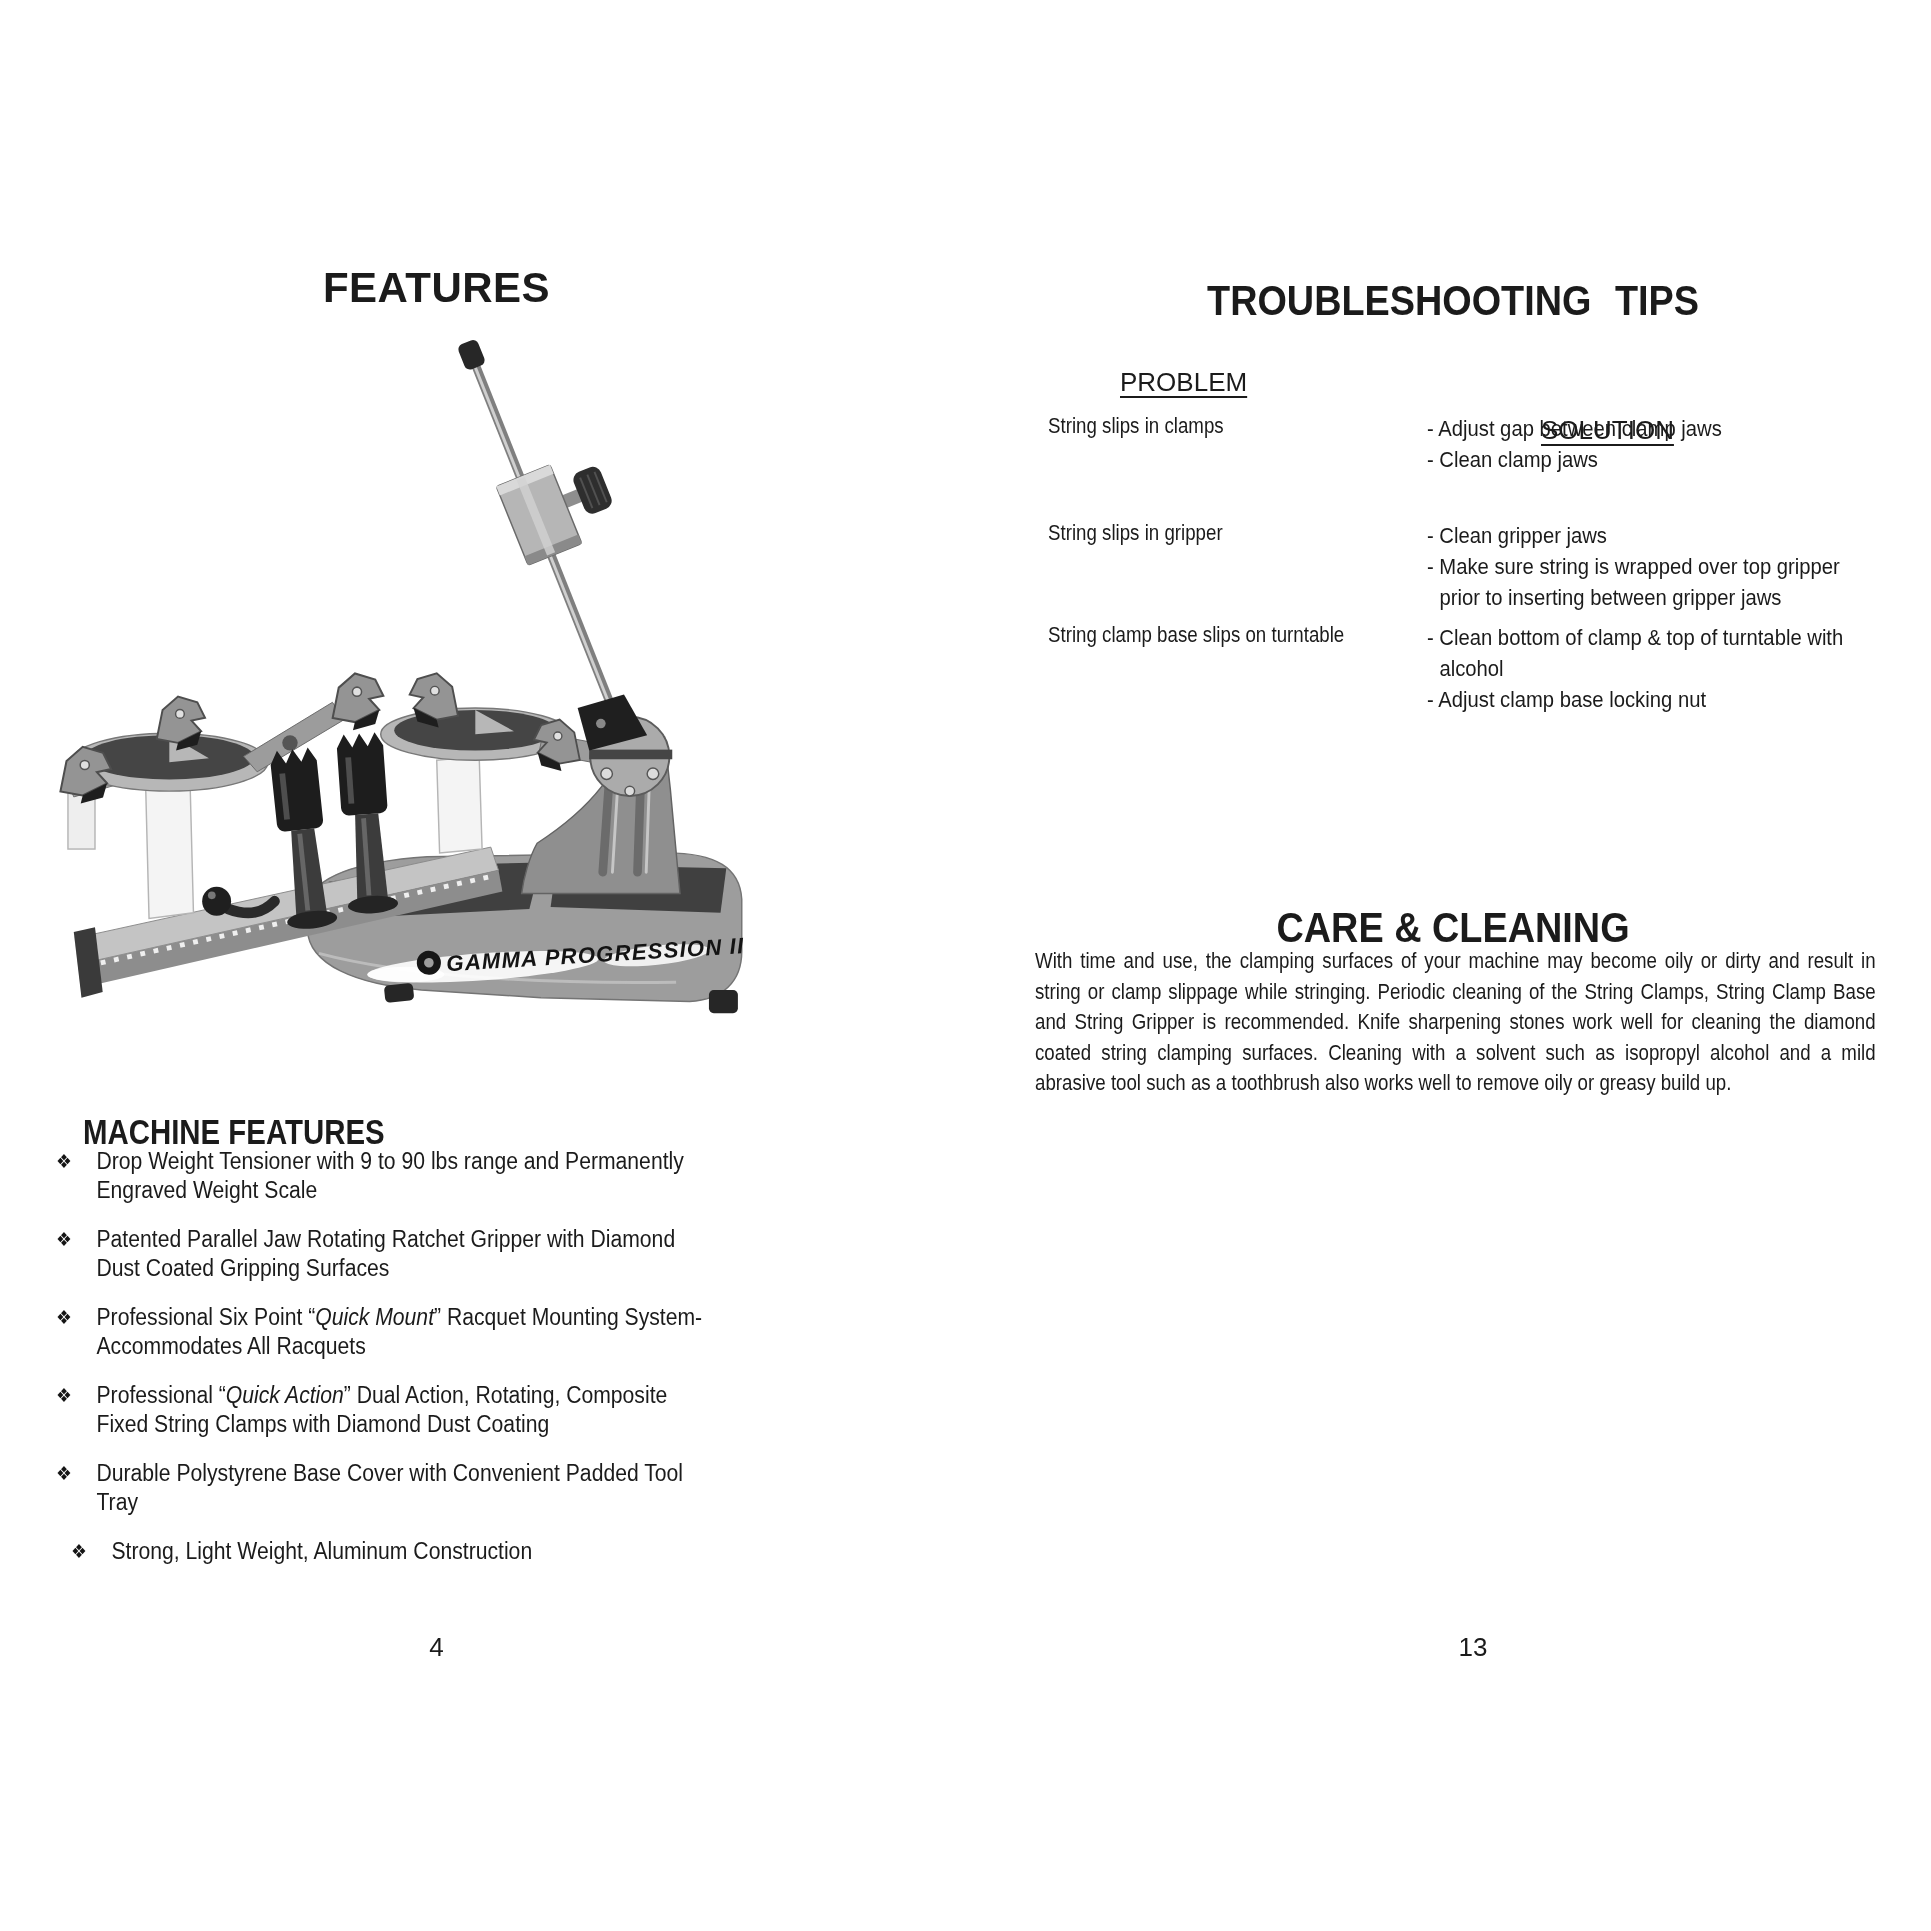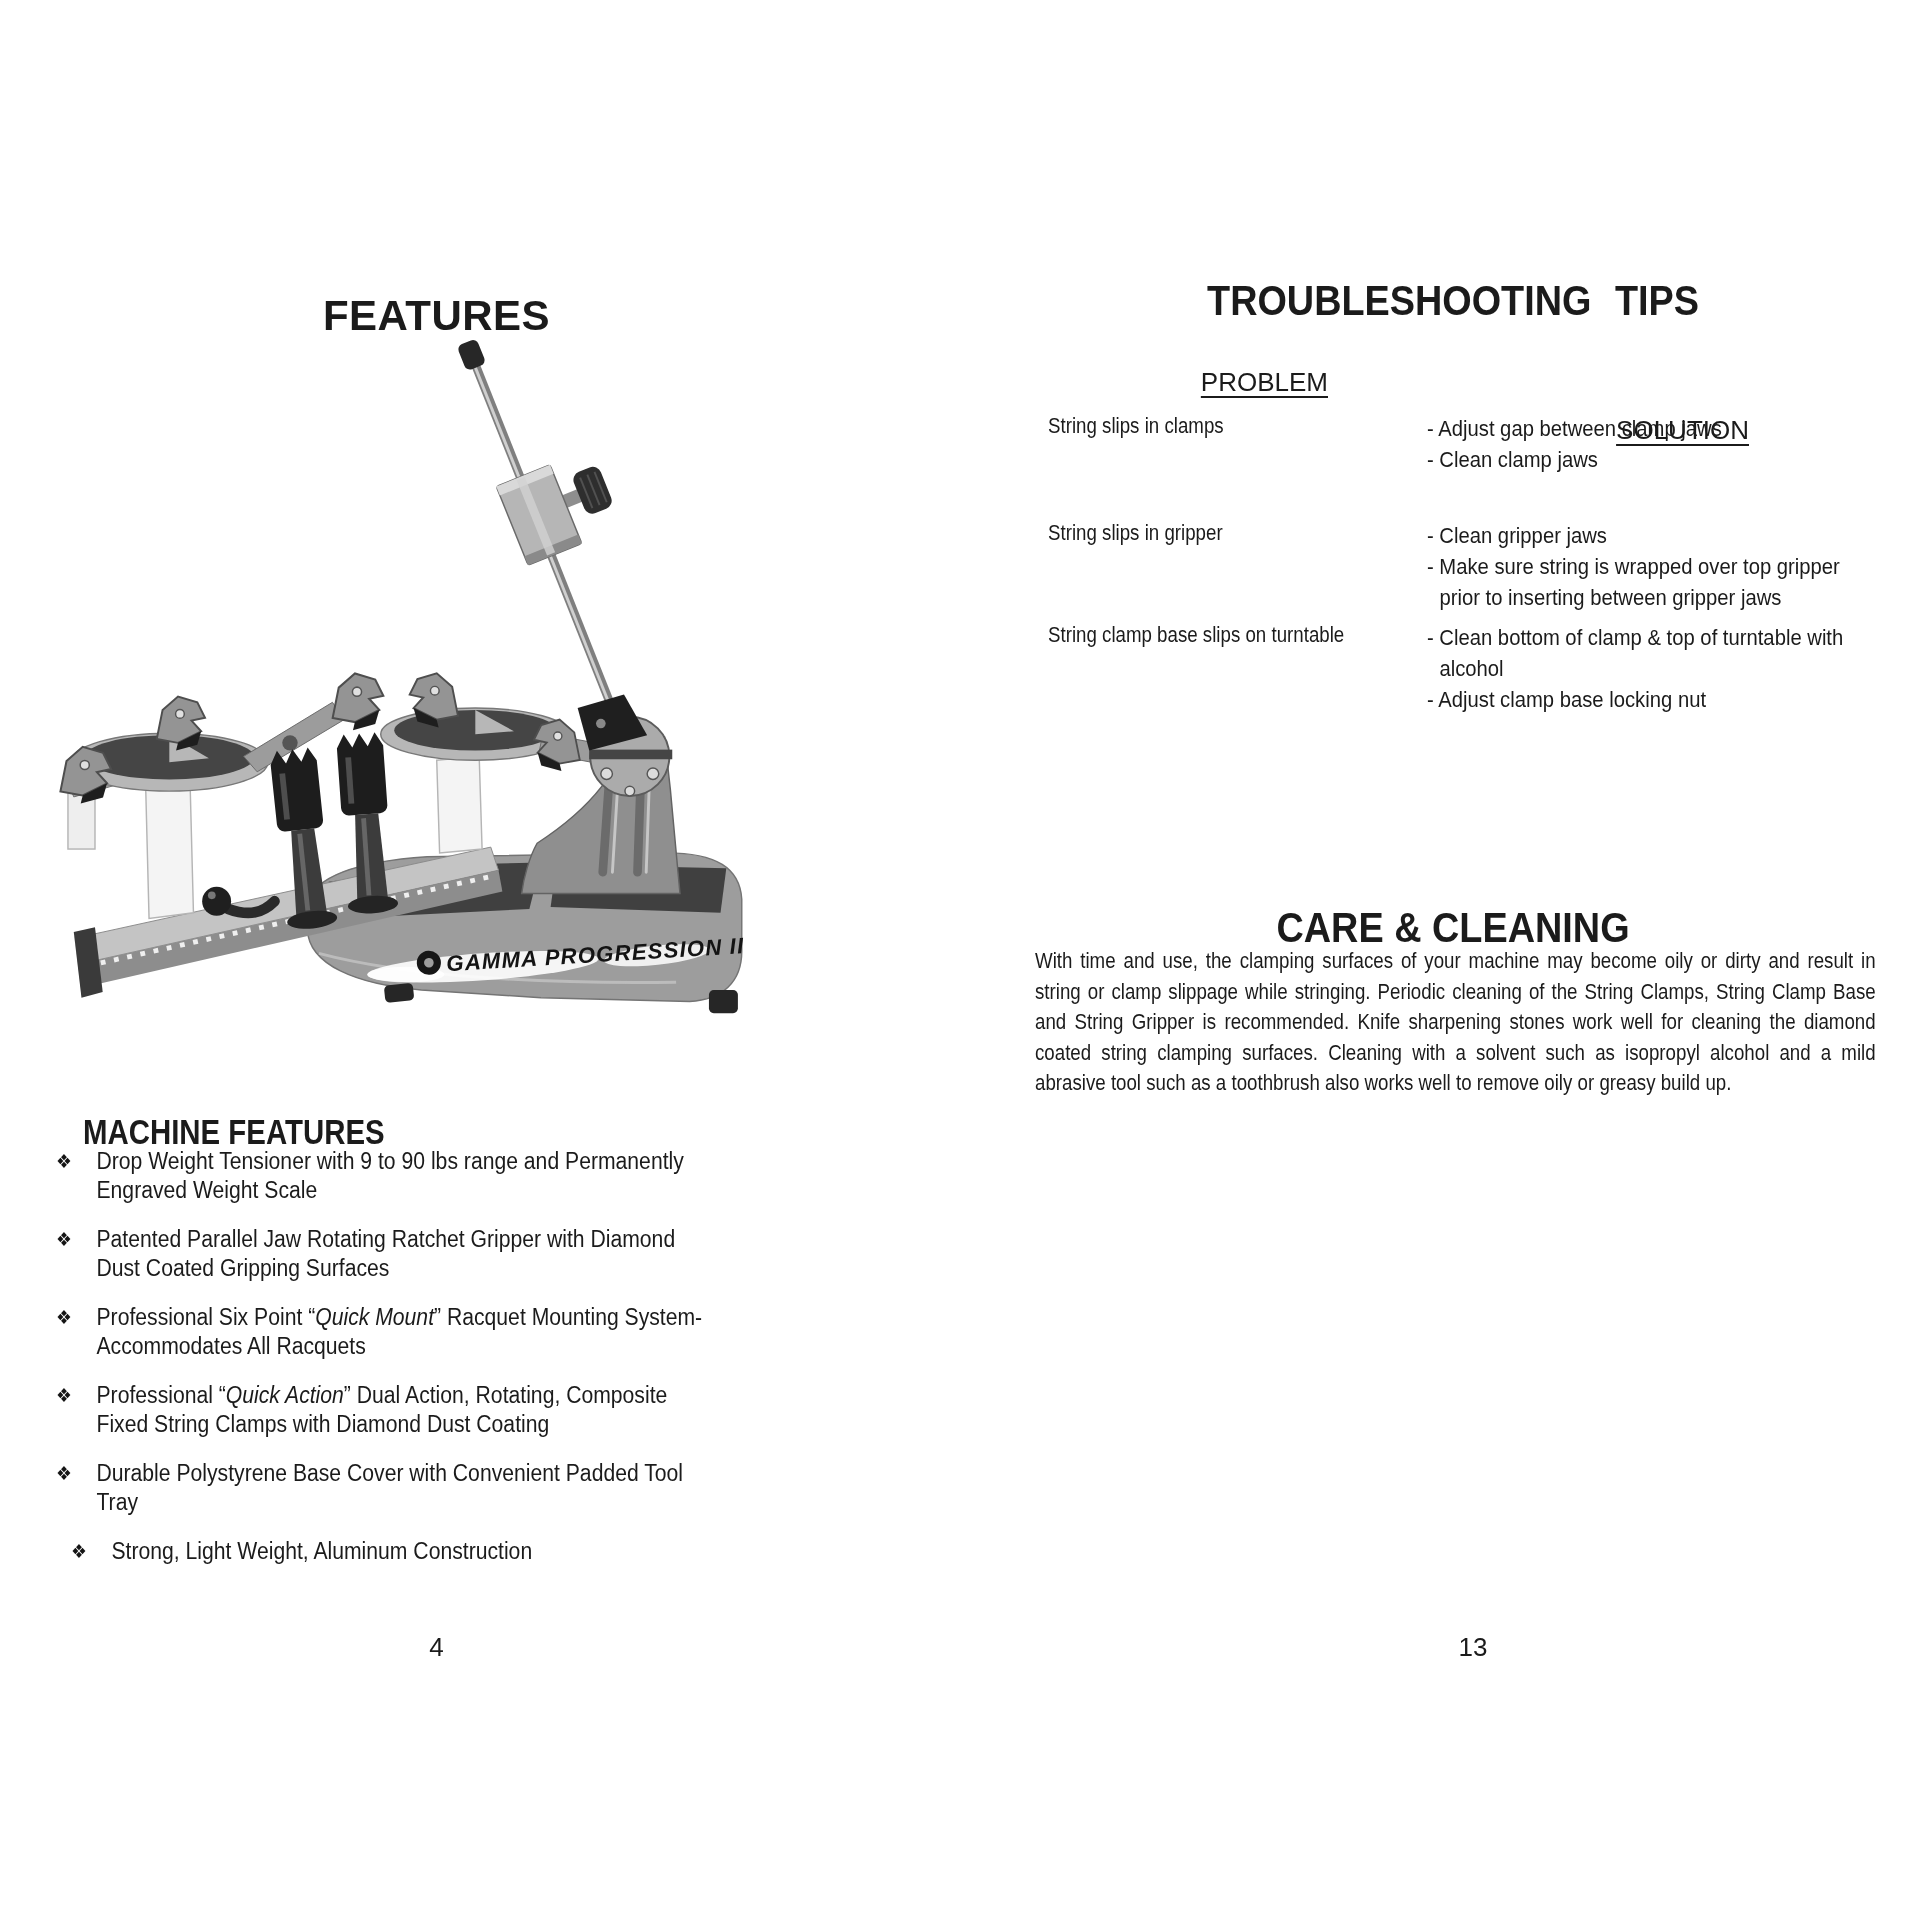--- a/index.html
+++ b/index.html
@@ -6,21 +6,21 @@
   body {
     width:1931px; height:1931px; position:relative;
     background:#ffffff; color:#1b1b1b;
     font-family:"Liberation Sans", sans-serif;
     overflow:hidden;
   }
   .abs { position:absolute; }
 
   
   .features-title {
-    left:0; top:264px; width:873px; text-align:center;
+    left:0; top:236px; width:873px; text-align:center;
     font-size:42px; font-weight:700; letter-spacing:0.5px; white-space:nowrap;
   }
   .machine-figure { left:39px; top:338px; width:724px; height:690px; }
   .machine-figure svg { width:100%; height:100%; display:block; }
   .logo-text { font:italic 700 23px "Liberation Sans", sans-serif; letter-spacing:1.2px; fill:#141414; }
 
   .mf-heading {
     left:83px; top:1083px; font-size:35px; font-weight:700;
     transform:scaleX(.84); transform-origin:0 50%; white-space:nowrap;
   }
@@ -36,21 +36,21 @@
   .features-list .fl { display:block; }
   .features-list i { font-style:italic; }
 
   
   .ts-title {
     left:975px; top:249px; width:956px; text-align:center;
     font-size:42px; font-weight:700; word-spacing:14.5px; white-space:nowrap;
     transform:scaleX(.9); transform-origin:50% 50%;
   }
   .th {
-    font-size:26px; text-align:right; white-space:nowrap;
+    font-size:26px; text-align:left; white-space:nowrap;
     text-decoration:underline; text-underline-offset:4.8px;
   }
   .th-problem  { left:1120px; top:367px; width:208px; }
   .th-solution { left:1541px; top:367px; width:208px;margin-top:48px; }
 
   .problem {
     left:1048px; font-size:22px; white-space:nowrap;
     transform:scaleX(.85); transform-origin:0 0;
   }
   .p0 { top:413px; } .p1 { top:520px; } .p2 { top:622px; }

